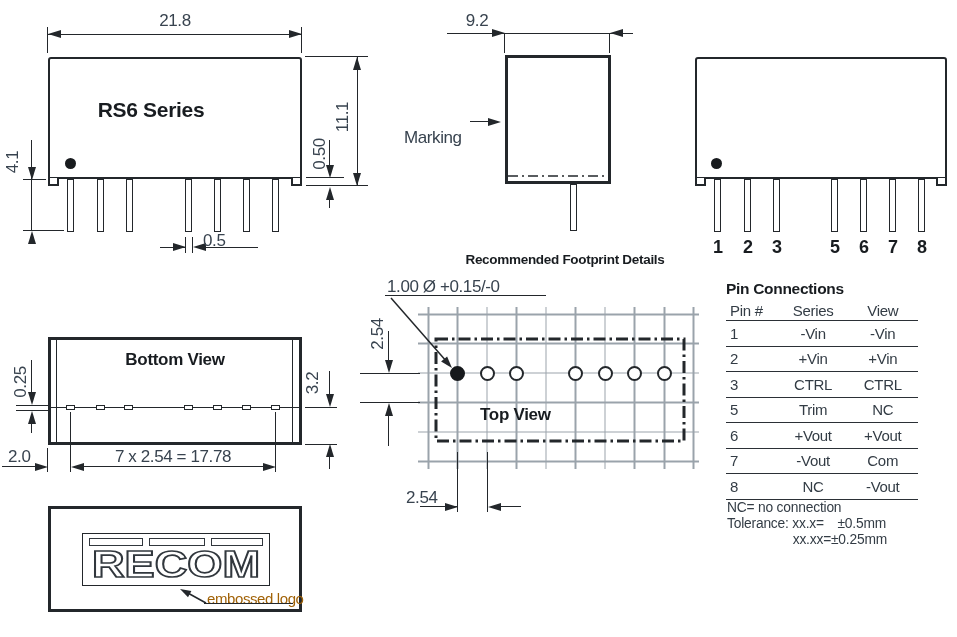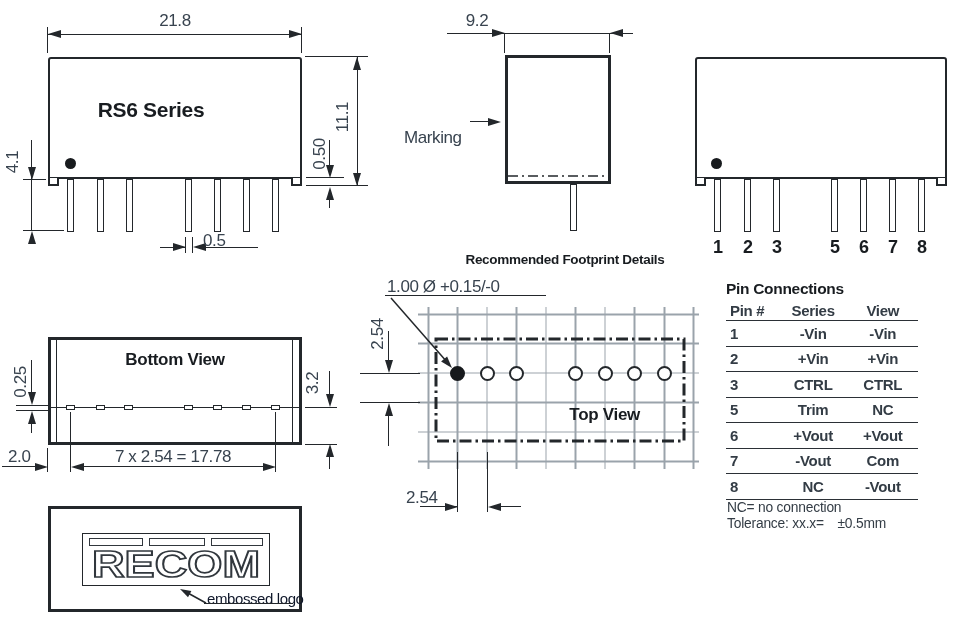--- a/index.html
+++ b/index.html
@@ -32,21 +32,21 @@
         border:2.2px solid var(--ln);background:#fff}
   .hole.filled{background:#16191c;border-color:#16191c}
   .pnum{position:absolute;top:237px;width:22px;text-align:center;font-weight:bold;font-size:18px;color:var(--hd)}
   #grid{position:absolute;left:418px;top:307px;width:281px;height:162px;
         background-image:repeating-linear-gradient(90deg,var(--grid) 0 1.5px,transparent 1.5px 29.5px),
                          repeating-linear-gradient(180deg,var(--grid) 0 1.5px,transparent 1.5px 29.5px);
         background-position:9.5px 6.5px,9.5px 6.5px}
   
   #pintable{position:absolute;left:726px;top:301px;width:192px;border-collapse:collapse;
             font-size:15px;color:#333c45;letter-spacing:-0.3px}
-  #pintable td,#pintable th{padding:0;border-bottom:1.4px solid #2b3036;font-weight:bold;height:24.5px}
+  #pintable td,#pintable th{padding:0;border-bottom:1.4px solid #2b3036;font-weight:normal;height:24.5px}
   #pintable th{height:19px;text-align:center}
   #pintable th:first-child,#pintable td:first-child{text-align:left;padding-left:4px;width:50px}
   #pintable td:nth-child(2){text-align:center;width:70px}
   #pintable td:nth-child(3){text-align:center;width:72px}
   
   #notes{position:absolute;left:727px;top:500px;font-size:13.8px;color:#333c45;line-height:16.2px;letter-spacing:-0.2px}
   #notes .nl{display:inline-block;width:104px}
   #notes .nl.r{text-align:right}
   #notes .nv{display:inline-block;width:55px;text-align:right}
   #overlay{position:absolute;left:0;top:0;pointer-events:none}
@@ -182,21 +182,21 @@
   <div class="dt" style="left:387px;top:277px">1.00 Ø +0.15/-0</div>
   <div class="hl" style="left:385px;top:295px;width:161px"></div>
   <div id="grid"></div>
   <div class="hole filled" style="left:450px"></div>
   <div class="hole" style="left:479.5px"></div>
   <div class="hole" style="left:509px"></div>
   <div class="hole" style="left:568px"></div>
   <div class="hole" style="left:597.5px"></div>
   <div class="hole" style="left:627px"></div>
   <div class="hole" style="left:656.5px"></div>
-  <div class="hd" style="left:480px;top:405px;width:160px;text-align:right;font-size:17px">Top View</div>
+  <div class="hd" style="left:480px;top:405px;width:160px;text-align:left;font-size:17px">Top View</div>
 
   <div class="hl" style="left:360px;top:372.5px;width:60px"></div>
   <div class="hl" style="left:360px;top:402px;width:60px"></div>
   <div class="vl" style="left:388px;top:331px;height:29px"></div>
   <div class="ar d" style="left:385px;top:360px"></div>
   <div class="ar u" style="left:385px;top:403px"></div>
   <div class="vl" style="left:388px;top:416px;height:30px"></div>
   <div class="rt" style="left:356px;top:324px;width:44px">2.54</div>
 
   <div class="vl" style="left:457px;top:452px;height:60px"></div>
@@ -251,28 +251,31 @@
       <td>-Vout</td>
     </tr>
   </tbody>
     </table>
 
   <div id="notes">
     <div>NC= no connection</div>
     <div>
       <span class="nl">Tolerance: xx.x=</span><span class="nv">±0.5mm</span>
     </div>
+    <div>
+      <span class="nl r">xx.xx=</span><span class="nv">±0.25mm</span>
+    </div>
   </div>
 
   <div class="box" style="left:48px;top:506px;width:254px;height:106px;border-width:3.5px"></div>
   <div class="box" style="left:82px;top:533px;width:188px;height:53px;border-width:1.6px"></div>
   <div class="bar" style="left:89px;width:54px"></div>
   <div class="bar" style="left:149px;width:56px"></div>
   <div class="bar" style="left:211px;width:52px"></div>
-  <div class="dt" style="left:207px;top:590px;font-size:15px;color:#0f172a">embossed logo</div>
+  <div class="dt" style="left:207px;top:590px;font-size:15px;color:#a16207">embossed logo</div>
   <div class="hl" style="left:204px;top:603px;width:89px"></div>
 
   <svg id="overlay" width="957" height="637" viewBox="0 0 957 637">
 
     <rect x="436" y="339" width="248" height="102" fill="none" stroke="#23272b" stroke-width="3" stroke-dasharray="12 4 2.5 4"></rect>
 
     <line x1="508" y1="176" x2="607" y2="176" stroke="#23272b" stroke-width="1.7" stroke-dasharray="10 4 2 4"></line>
 
     <line x1="391" y1="298" x2="447" y2="362" stroke="#23272b" stroke-width="1.5"></line>
     <polygon points="452,368 441.1,361.6 447.1,356.4" fill="#23272b"></polygon>

